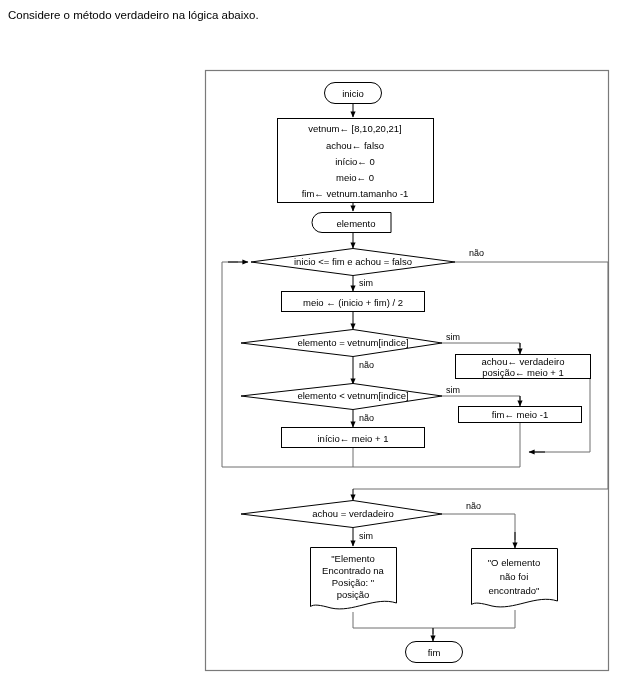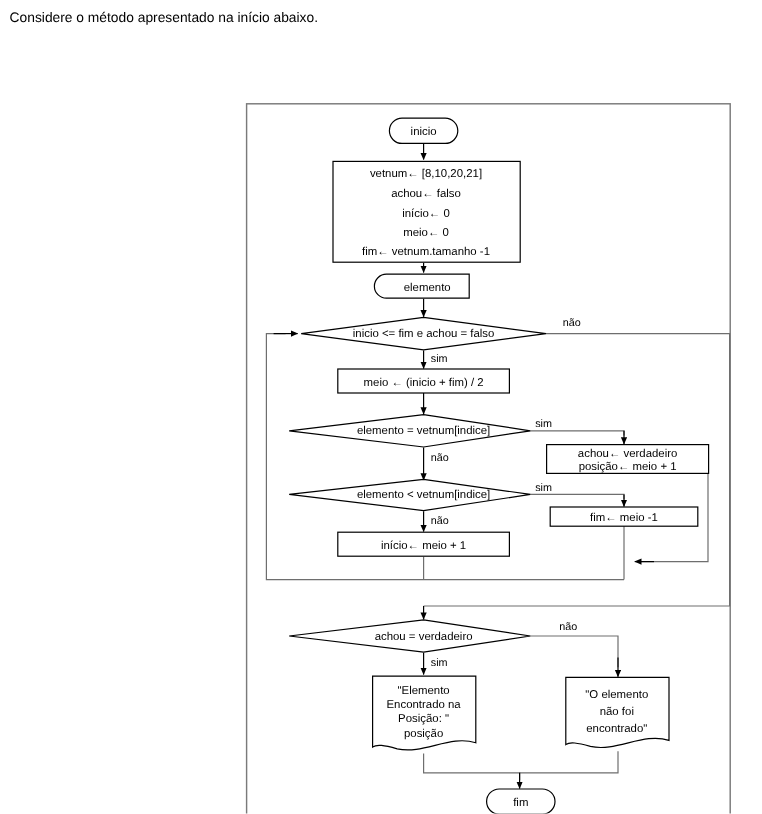--- a/index.html
+++ b/index.html
@@ -20,21 +20,21 @@
     left: 8px;
     top: 8px;
     font-size: 11.5px;
     line-height: 14px;
     color: #000;
     white-space: nowrap;
   }
   #flow-wrap {
     position: absolute;
     left: 0;
-    top: 16px;
+    top: 0;
     width: 635px;
     height: 544px;
   }
   svg#flowchart {
     display: block;
     width: 635px;
     height: 678px;
   }
   svg#flowchart text {
     font-family: "Liberation Sans", sans-serif;
@@ -61,21 +61,21 @@
   }
   .conn-gray {
     stroke: #6e6e6e;
     stroke-width: 1;
     fill: none;
   }
 </style>
 </head>
 <body>
 
-<div id="intro-text">Considere o método apresentado na início abaixo.</div>
+<div id="intro-text">Considere o método verdadeiro na lógica abaixo.</div>
 
 <div id="flow-wrap">
   <svg id="flowchart" viewBox="0 0 635 678">
     <defs>
       <marker id="arrow" markerWidth="7" markerHeight="7" refX="5.6" refY="2.6" orient="auto" markerUnits="strokeWidth">
         <path d="M0,0 L6,2.6 L0,5.2 z" fill="#000000"></path>
       </marker>
     </defs>
 
     <rect class="frame" x="205.5" y="70.5" width="403" height="600"></rect>

